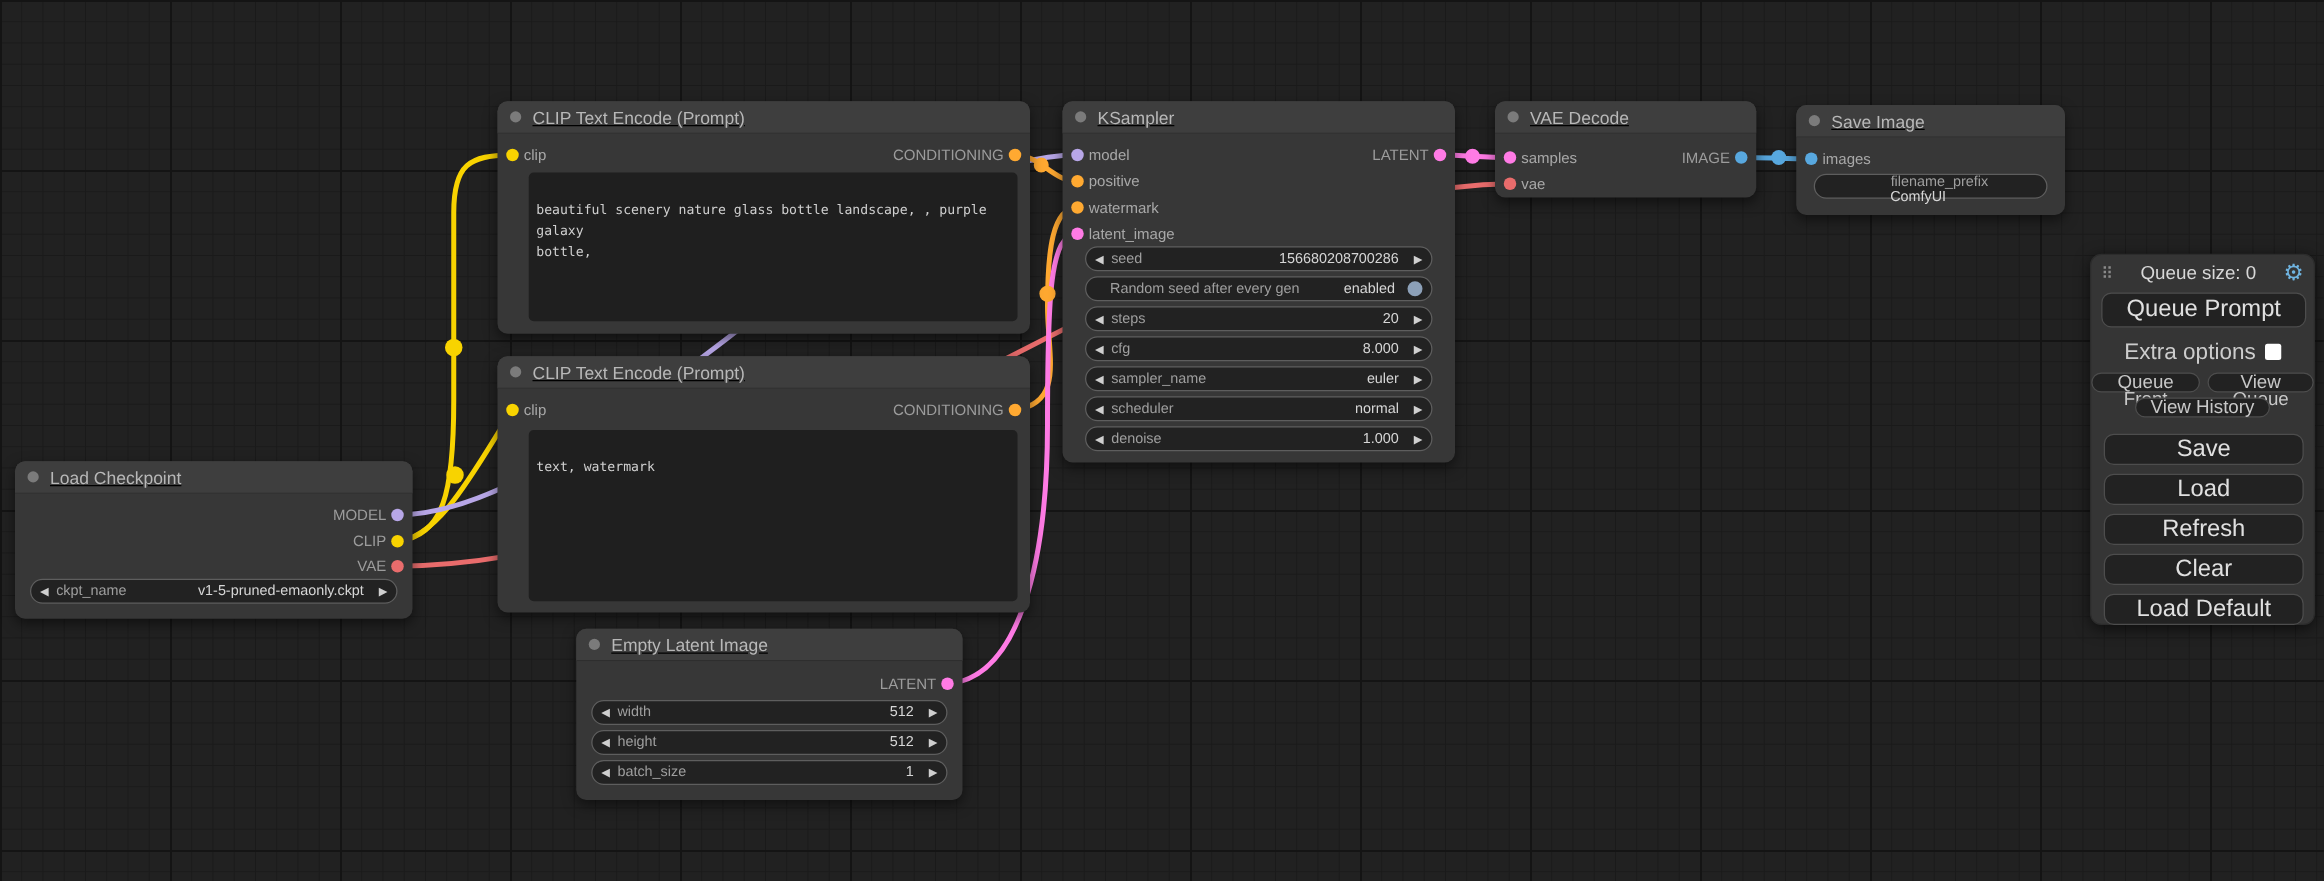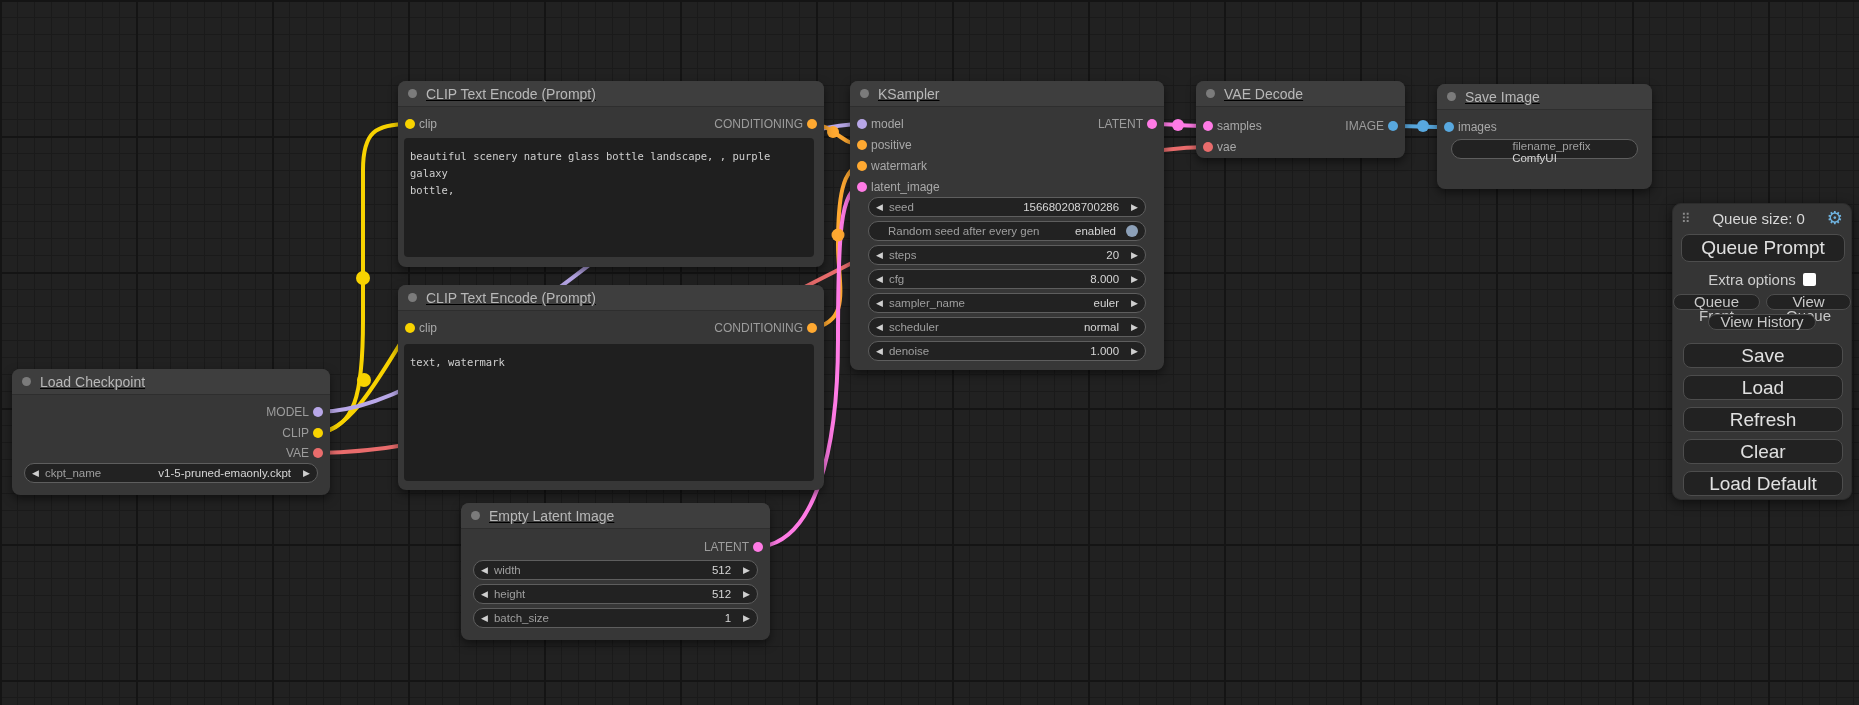--- a/index.html
+++ b/index.html
@@ -29,22 +29,22 @@
   }
   .tdot { width:9px; height:9px; border-radius:50%; background:#7b7b7b; margin-right:9px; flex:0 0 auto; }
   .ttext { color:#b8b8b8; font-size:14px; white-space:nowrap; }
   .slot { position:absolute; height:16px; display:flex; align-items:center; font-size:12px; }
   .slot.in  { left:0;  padding-left:21px; color:#a8a8a8; }
   .slot.out { right:0; padding-right:21px; color:#9c9c9c; justify-content:flex-end; }
   .dot { position:absolute; width:10px; height:10px; border-radius:50%; top:3px; }
   .in-dot  { left:7px; }
   .out-dot { right:7px; }
   .ta {
-    position:absolute; left:6px; right:10px;
-    background:#1f1f1f; border-radius:4px; padding:10px 6px;
+    position:absolute; left:25px; right:10px;
+    background:#1f1f1f; border-radius:4px; padding:22px 6px;
     color:#cfcfcf; font-family:"DejaVu Sans Mono", monospace;
     font-size:10.5px; line-height:1.6; white-space:pre-wrap;
   }
   .widget {
     position:absolute; height:20px;
     background:#222; border:1px solid #5e5e5e; border-radius:10px;
     display:flex; align-items:center; font-size:11.5px; color:#9f9f9f;
     padding:0 7px;
   }
   .warr { font-size:9px; color:#cfcfcf; line-height:1; flex:0 0 auto; }
@@ -62,21 +62,21 @@
   .mhead { height:28px; display:flex; align-items:center; padding:0 8px; }
   .mhandle { color:#8a8a8a; font-size:13px; cursor:grab; }
   .mtitle { flex:1; text-align:center; font-size:15px; color:#d8d8d8; }
   .mgear { color:#6fb3df; font-size:18px; line-height:1; cursor:pointer; }
   .mbtn {
     display:block; background:#222; border:1px solid #4d4d4d; border-radius:8px;
     color:#e0e0e0; text-align:center; cursor:pointer;
     font-family:"Liberation Sans", sans-serif;
   }
   #queue-prompt { margin:2px 8px 0; width:164px; height:28px; font-size:19px; line-height:26px; }
-  .extra { margin-top:9px; display:flex; align-items:center; justify-content:center; gap:7px; font-size:15px; color:#cccccc; }
+  .extra { margin-top:9px; display:flex; align-items:center; justify-content:center; gap:7px; font-size:18px; color:#cccccc; }
   .chk { width:13px; height:13px; background:#ffffff; border-radius:2px; cursor:pointer; }
   .smallrow { margin-top:6px; display:flex; justify-content:center; gap:6px; }
   .sbtn { height:16px; font-size:15px; line-height:14px; padding:0 11px; border-radius:9px; color:#c8c8c8; }
   .histrow { margin-top:4px; display:flex; justify-content:center; }
   .bigcol { margin-top:13px; }
   .bbtn { margin:0 10px 7px; height:25px; font-size:19px; line-height:23px; width:160px; }
 </style>
 </head>
 <body>
 
@@ -249,21 +249,21 @@
   <div class="slot out" style="top:37px;">
     <span>IMAGE</span>
     <span class="dot out-dot" style="background: rgb(88, 168, 223);"></span>
   </div>
   <div class="slot in" style="top:58px;">
     <span class="dot in-dot" style="background: rgb(233, 108, 108);"></span>
     <span>vae</span>
   </div>
 </div>
 
-<div class="node" style="left:1437px; top:84px; width:215px; height:105px;">
+<div class="node" style="left:1437px; top:84px; width:215px; height:88px;">
   <div class="ntitle">
     <span class="tdot"></span>
     <span class="ttext">Save Image</span>
   </div>
   <div class="slot in" style="top:35px;">
     <span class="dot in-dot" style="background: rgb(88, 168, 223);"></span>
     <span>images</span>
   </div>
   <div class="widget" style="left:14px; top:55px; width:187px;flex-direction:column;">
     <span class="wlabel" style="margin-left:14px;">filename_prefix</span>

